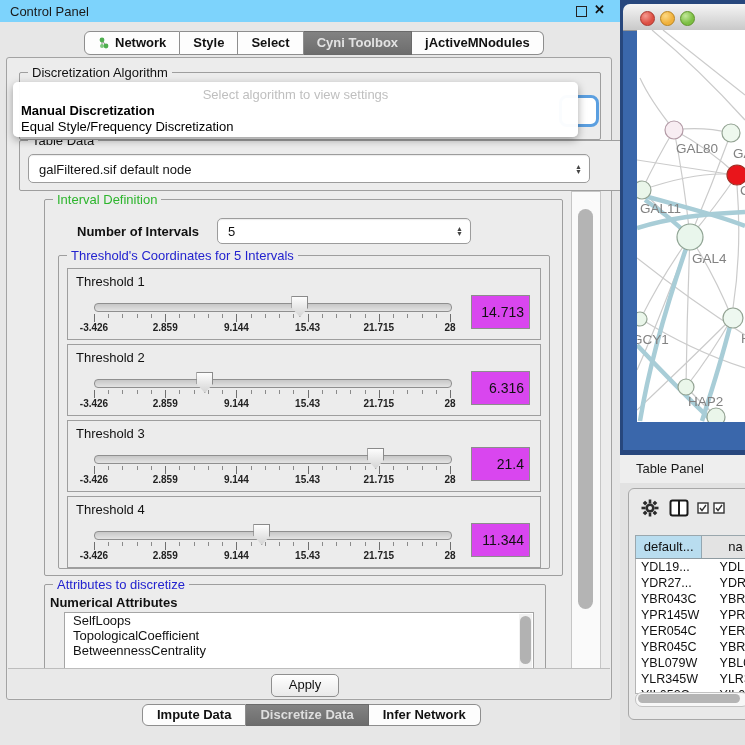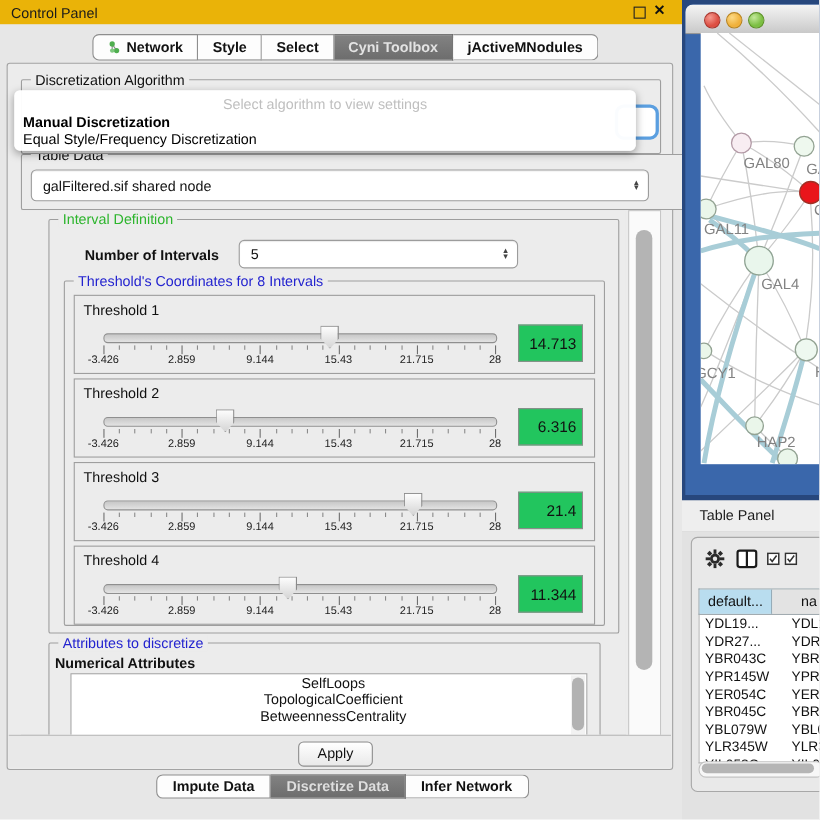--- a/index.html
+++ b/index.html
@@ -1,19 +1,19 @@
 <!DOCTYPE html>
 <html><head>
 <meta charset="utf-8">
 <style>
   html,body{margin:0;padding:0;}
   body{font-family:"Liberation Sans",sans-serif;font-size:13px;color:#111;}
   #stage{position:relative;width:745px;height:745px;background:#e7e7e7;overflow:hidden;}
   
-  #titlebar{position:absolute;left:0;top:0;width:620px;height:22px;background:#eab308;}
+  #titlebar{position:absolute;left:0;top:0;width:620px;height:22px;background:#7dd3fc;}
   #titlebar .t{position:absolute;left:10px;top:4px;color:#1a1a1a;}
   .float-ico{position:absolute;left:576px;top:6px;width:9px;height:9px;border:1.5px solid #222;background:transparent;}
   .close-ico{position:absolute;left:594px;top:2px;font-weight:700;font-size:13px;color:#111;}
   .tabrow{position:absolute;display:flex;}
   #toptabs{left:84px;top:31px;}
   .tab{height:22px;line-height:22px;padding:0 13px;background:#fdfdfd;border:1px solid #8e8e8e;border-left:none;
        font-weight:700;color:#111;white-space:nowrap;}
   .tab:first-child{border-left:1px solid #8e8e8e;border-radius:6px 0 0 6px;}
   .tab:last-child{border-radius:0 6px 6px 0;}
   .tab.active{background:linear-gradient(#828282,#6d6d6d);color:#e3e3e3;border-color:#6a6a6a;}
@@ -51,27 +51,27 @@
   .thr-panel:first-child{margin-top:12px;}
   .thr-label{position:absolute;left:8px;top:5px;font-weight:400;}
   .thr-track{position:absolute;left:26px;top:34px;width:356px;height:7px;border:1px solid #8f8f8f;border-radius:4px;
              background:linear-gradient(#c7c7c7,#e3e3e3);}
   .thr-thumb{position:absolute;top:27px;width:15px;height:19px;background:linear-gradient(#fdfdfd,#d5d5d5);
              border:1px solid #8a8a8a;clip-path:polygon(0 0,100% 0,100% 55%,50% 100%,0 55%);}
   .thr-ticks{position:absolute;left:26px;top:45px;width:356px;height:9px;}
   .thr-ticks .tick{position:absolute;top:0;width:1px;height:4px;background:#8a8a8a;}
   .thr-ticks .tick.major{height:8px;background:#6f6f6f;}
   .thr-ticklabels{position:absolute;left:26px;top:53px;width:356px;height:12px;}
-  .thr-ticklabels span{position:absolute;transform:translateX(-50%);font-size:10px;font-weight:400;color:#222;white-space:nowrap;}
-  .thr-value{position:absolute;right:10px;top:26px;width:52px;height:32px;background:#22c55e;border:1px solid #8c8c8c;
+  .thr-ticklabels span{position:absolute;transform:translateX(-50%);font-size:10px;font-weight:700;color:#222;white-space:nowrap;}
+  .thr-value{position:absolute;right:10px;top:26px;width:52px;height:32px;background:#d946ef;border:1px solid #8c8c8c;
              font-size:14px;text-align:right;line-height:32px;padding-right:5px;}
   #grp-attr{left:25px;top:393px;width:500px;height:120px;}
   #numattr{position:absolute;left:5px;top:10px;font-weight:700;}
   #attrlist{position:absolute;left:19px;top:27px;width:468px;height:84px;background:#fff;border:1px solid #a5a5a5;overflow:hidden;}
-  #attrlist .li{height:15px;line-height:15px;padding-left:8px;white-space:nowrap;text-align:center;}
+  #attrlist .li{height:15px;line-height:15px;padding-left:8px;white-space:nowrap;}
   #attrlist .sb{position:absolute;right:1px;top:1px;width:13px;height:82px;background:#f2f2f2;}
   #attrlist .sb .thumb{position:absolute;left:1px;top:2px;width:11px;height:48px;background:#b2b2b2;border-radius:6px;}
   #applyrow{position:absolute;left:1px;top:610px;width:602px;height:29px;background:#e9e9e9;border-top:1px solid #bdbdbd;}
   #applybtn{position:absolute;left:263px;top:5px;width:66px;height:21px;background:linear-gradient(#fff,#e9e9e9);
             border:1px solid #8f8f8f;border-radius:5px;text-align:center;line-height:20px;}
   #bottabs{left:142px;top:704px;}
   .btab{height:20px;line-height:20px;padding:0 14px;background:#fdfdfd;border:1px solid #8e8e8e;border-left:none;font-weight:700;}
   .btab:first-child{border-left:1px solid #8e8e8e;border-radius:6px 0 0 6px;}
   .btab:last-child{border-radius:0 6px 6px 0;}
   .btab.active{background:linear-gradient(#828282,#6d6d6d);color:#dedede;border-color:#6a6a6a;}
@@ -135,41 +135,41 @@
 
     <div id="popup">
       <div class="hint">Select algorithm to view settings</div>
       <div class="it1">Manual Discretization</div>
       <div class="it2">Equal Style/Frequency Discretization</div>
     </div>
 
     <div id="grp-tdata" class="group">
       <span class="glabel">Table Data</span>
       <div id="combo-tdata" class="combo">
-        <span class="cv">galFiltered.sif shared node</span>
+        <span class="cv">galFiltered.sif default node</span>
         <span class="stepper">
             <span>▲</span>
             <span>▼</span>
           </span>
       </div>
     </div>
 
     <div id="viewport">
       <div id="grp-interval" class="group">
         <span class="glabel green">Interval Definition</span>
         <div id="noi-label">Number of Intervals</div>
         <div id="combo-noi" class="combo">
           <span class="cv">5</span>
           <span class="stepper">
               <span>▲</span>
               <span>▼</span>
             </span>
         </div>
         <div id="grp-thr" class="group">
-          <span class="glabel blue">Threshold's Coordinates for 8 Intervals</span>
+          <span class="glabel blue">Threshold's Coordinates for 5 Intervals</span>
           <div id="thr-list">
               <div class="thr-panel">
                 <div class="thr-label">Threshold 1</div>
                 <div class="thr-track"></div>
                 <div class="thr-thumb" style="left: 223.412px;"></div>
                 <div class="thr-ticks">
                   <div class="tick major" style="left: 0%;"></div>
                   <div class="tick" style="left: 4%;"></div>
                   <div class="tick" style="left: 8%;"></div>
                   <div class="tick" style="left: 12%;"></div>

